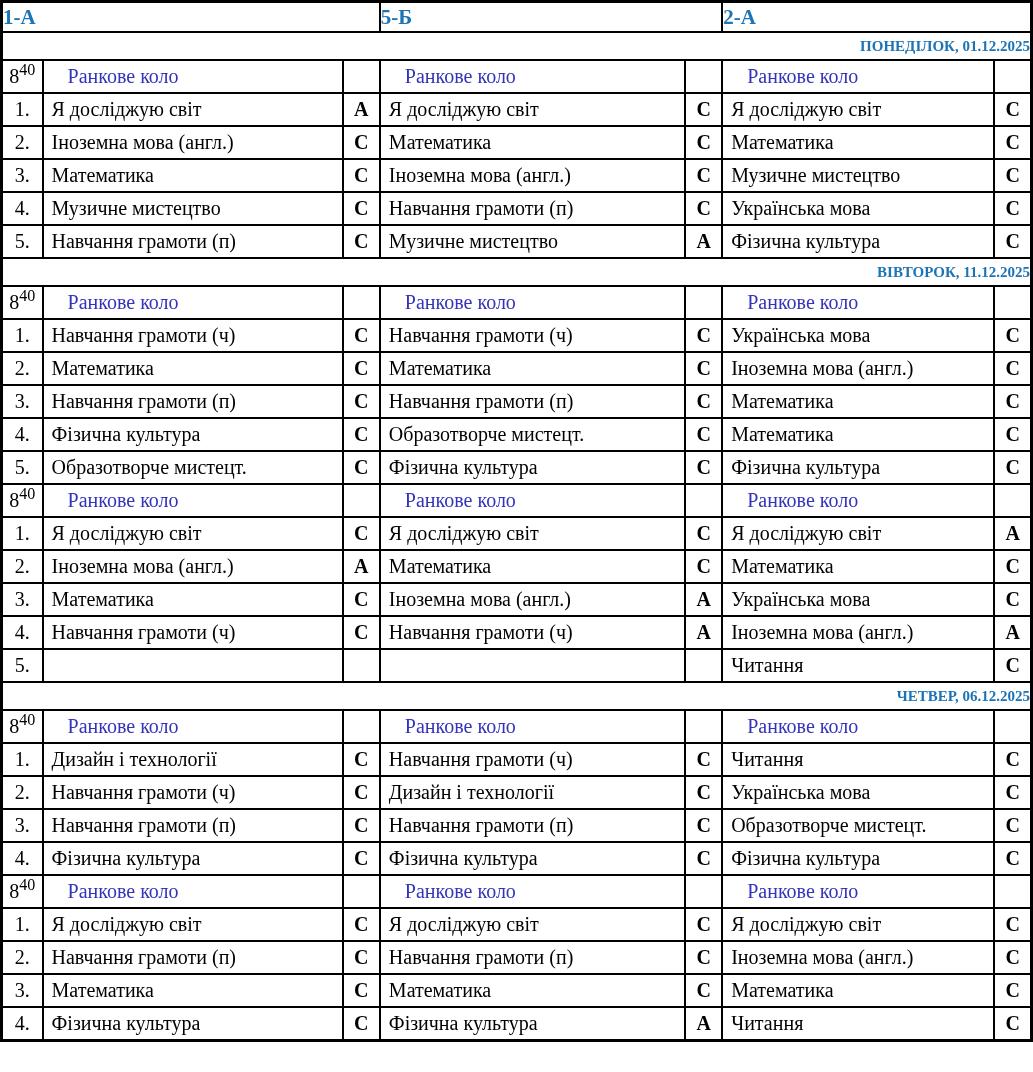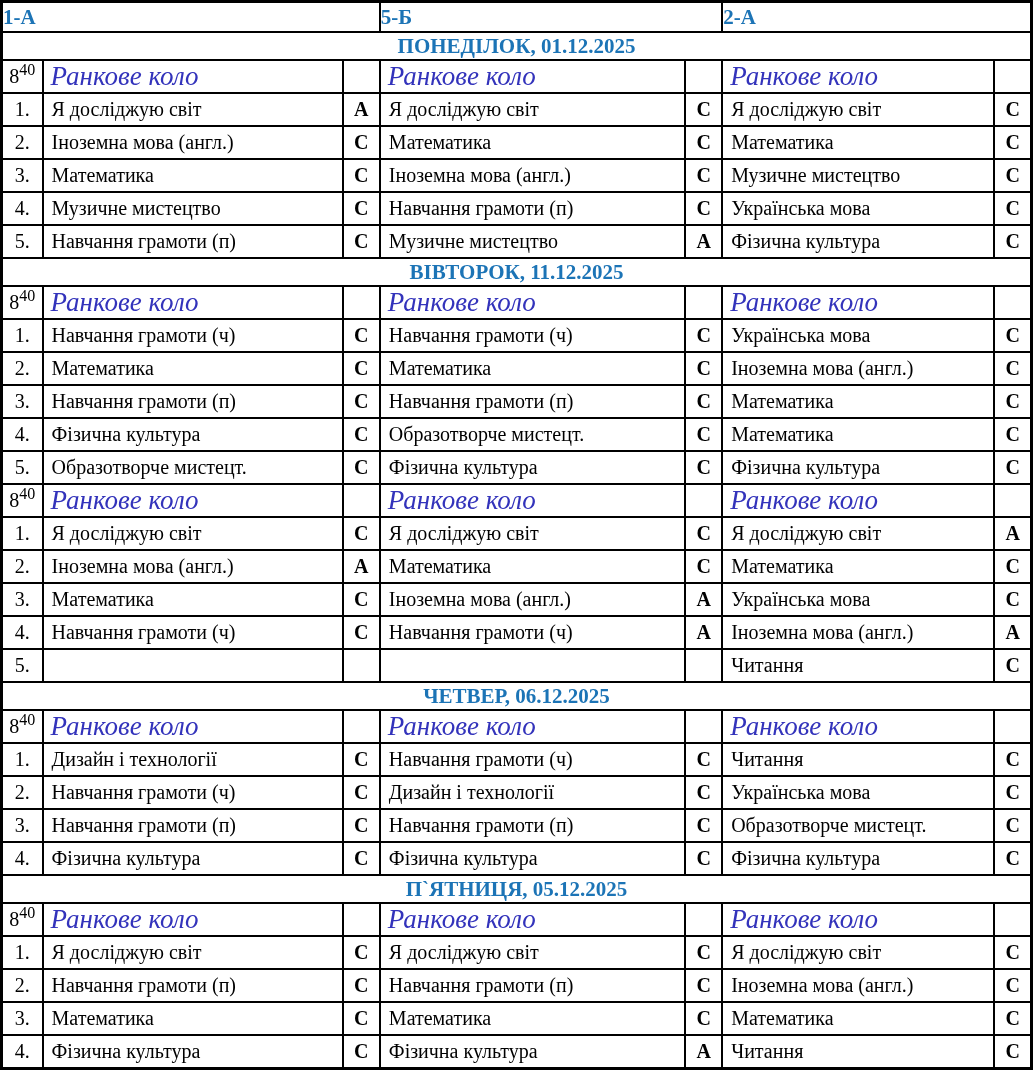--- a/index.html
+++ b/index.html
@@ -27,38 +27,37 @@
   td.class-header {
     color: var(--header-blue);
     font-weight: bold;
     font-size: 21px;
     text-align: left;
     height: 28px;
   }
   td.day-header {
     color: var(--header-blue);
     font-weight: bold;
-    font-size: 21px;
-    text-align: center;
+    font-size: 15px;
+    text-align: right;
     height: 26px;
   }
   td.num {
     font-size: 20px;
     text-align: center;
   }
   td.time sup { font-size: 16px; line-height: 0; }
   td.subject {
     font-size: 20px;
     padding-left: 8px;
   }
   td.morning {
     color: var(--morning-blue);
-    font-style: italic;
-    font-size: 27px;
-    padding-left: 7px;
+    font-size: 20px;
+    padding-left: 24px;
   }
   td.mark {
     font-weight: bold;
     font-size: 20px;
     text-align: center;
   }
 </style>
 </head>
 <body>
 
@@ -289,23 +288,20 @@
         <tr>
           <td class="num">4.</td>
           <td class="subject">Фізична культура</td>
           <td class="mark">С</td>
           <td class="subject">Фізична культура</td>
           <td class="mark">С</td>
           <td class="subject">Фізична культура</td>
           <td class="mark">С</td>
         </tr>
         <tr>
-          <td class="day-header" colspan="7">П`ЯТНИЦЯ, 05.12.2025</td>
-        </tr>
-        <tr>
           <td class="num time"><span>8</span><sup>40</sup></td>
           <td class="morning">Ранкове коло</td>
           <td class="mark"></td>
           <td class="morning">Ранкове коло</td>
           <td class="mark"></td>
           <td class="morning">Ранкове коло</td>
           <td class="mark"></td>
         </tr>
         <tr>
           <td class="num">1.</td>

